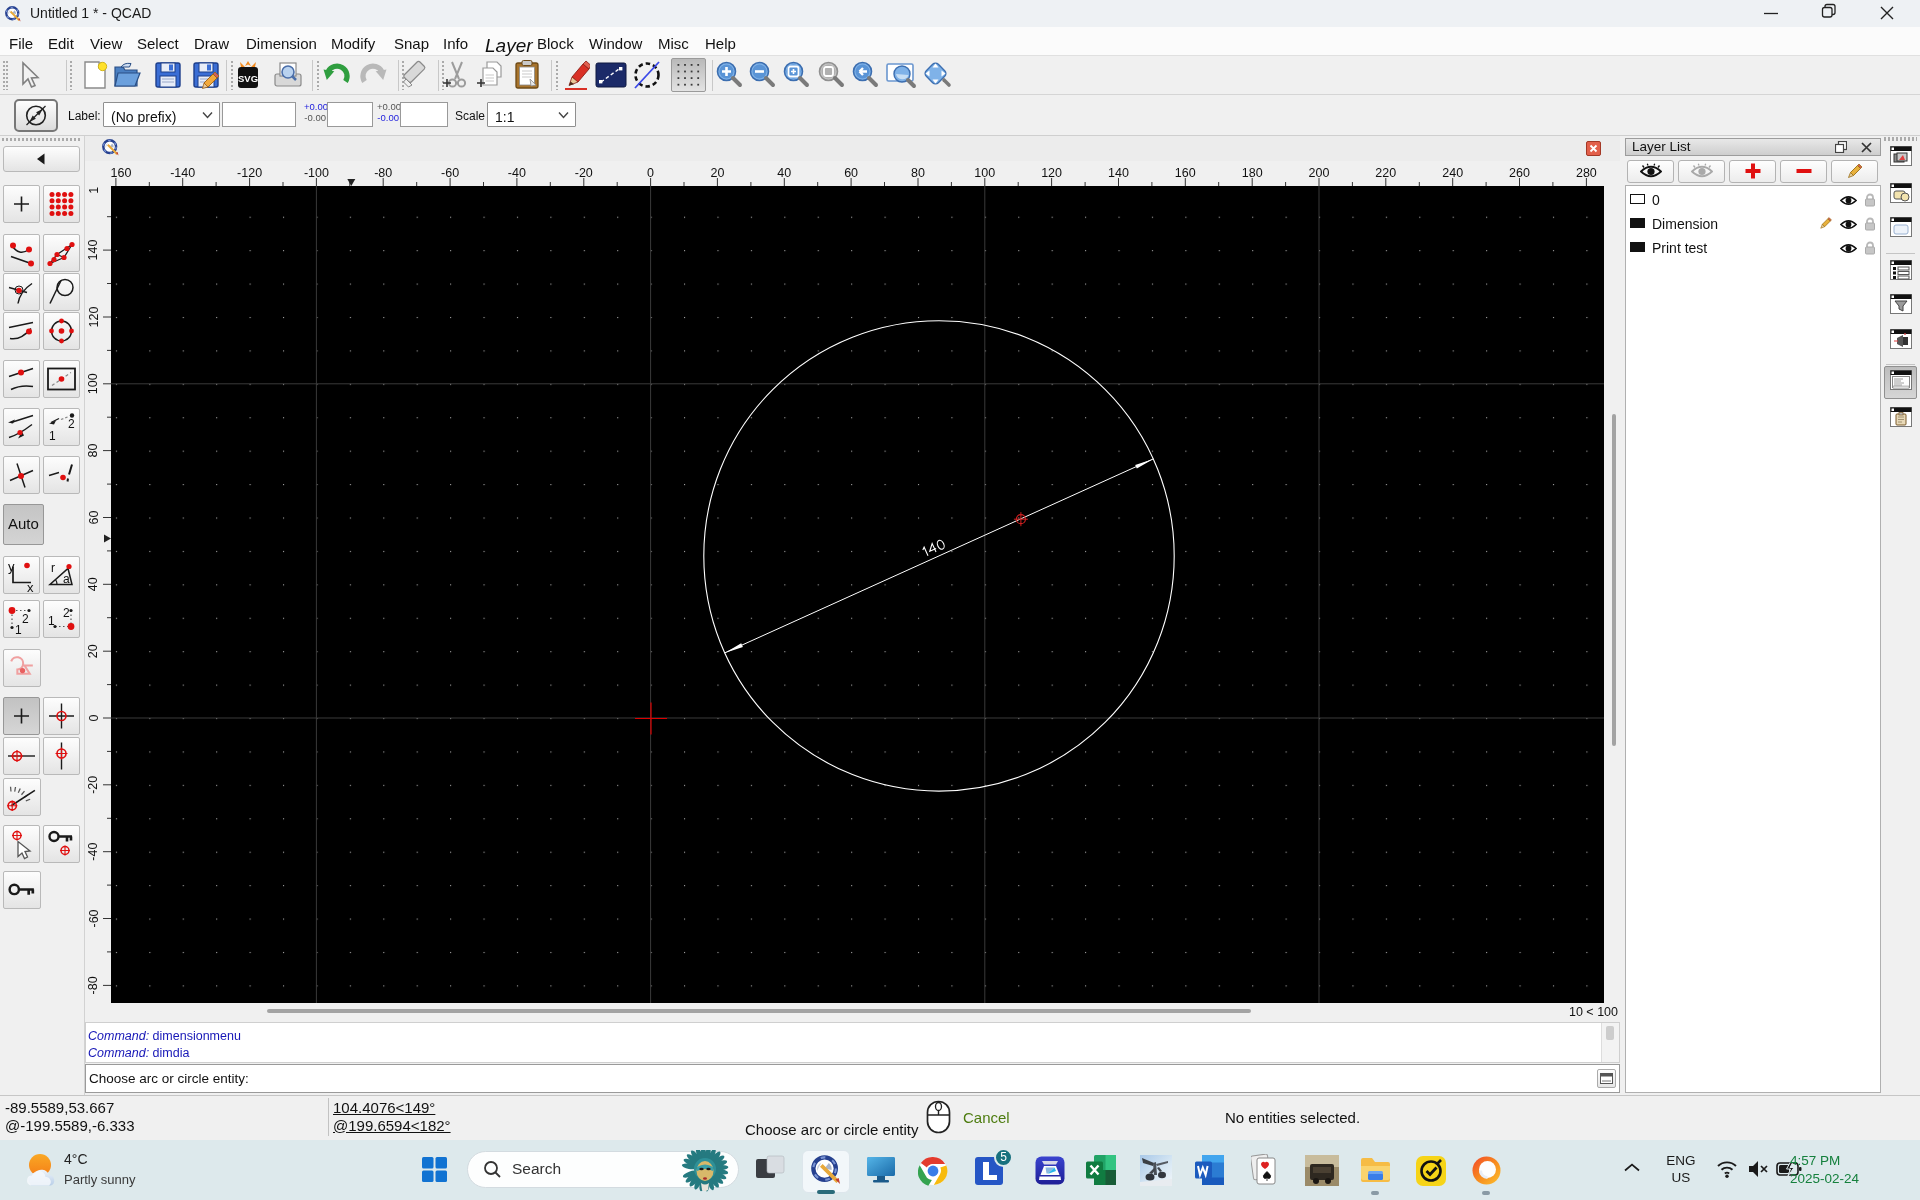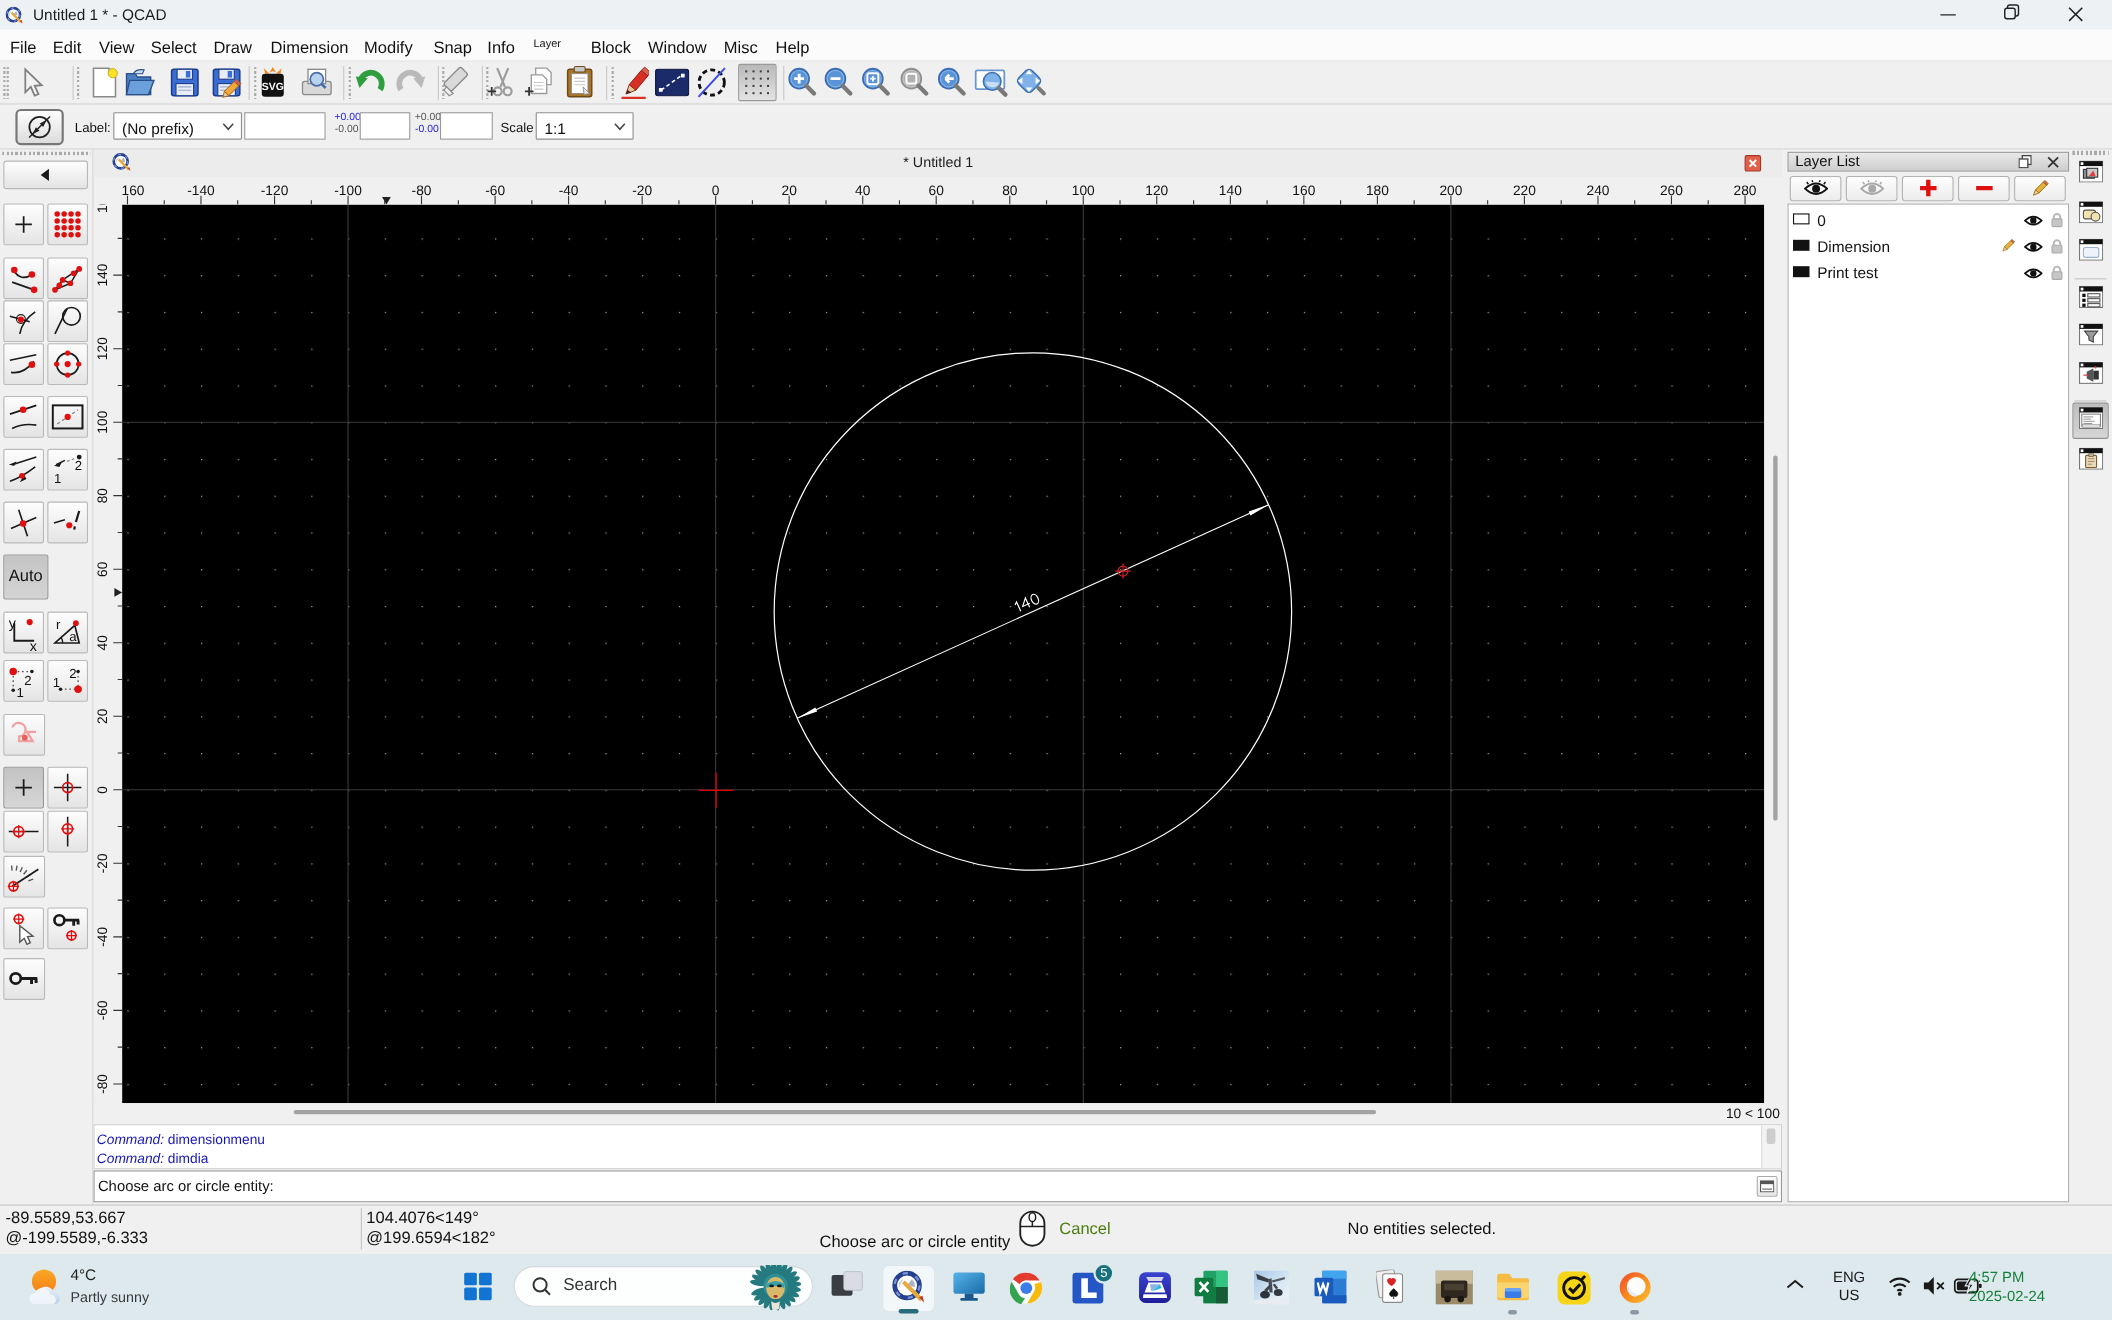--- a/index.html
+++ b/index.html
@@ -30,21 +30,21 @@
 <div class="abs" style="left:0;top:27px;width:1920px;height:29px;background:#fbfbfb;border-bottom:1px solid #e0e0e0;"></div>
 <div class="abs" style="left:9px;top:35px;font-size:15px;color:#111;">File</div>
 <div class="abs" style="left:48px;top:35px;font-size:15px;color:#111;">Edit</div>
 <div class="abs" style="left:90px;top:35px;font-size:15px;color:#111;">View</div>
 <div class="abs" style="left:137px;top:35px;font-size:15px;color:#111;">Select</div>
 <div class="abs" style="left:194px;top:35px;font-size:15px;color:#111;">Draw</div>
 <div class="abs" style="left:246px;top:35px;font-size:15px;color:#111;">Dimension</div>
 <div class="abs" style="left:331px;top:35px;font-size:15px;color:#111;">Modify</div>
 <div class="abs" style="left:394px;top:35px;font-size:15px;color:#111;">Snap</div>
 <div class="abs" style="left:443px;top:35px;font-size:15px;color:#111;">Info</div>
-<div class="abs" style="left:485px;top:35px;font-size:10px;color:#111;">Layer</div>
+<div class="abs" style="left:485px;top:35px;font-size:19px;color:#111;font-style:italic;">Layer</div>
 <div class="abs" style="left:537px;top:35px;font-size:15px;color:#111;">Block</div>
 <div class="abs" style="left:589px;top:35px;font-size:15px;color:#111;">Window</div>
 <div class="abs" style="left:658px;top:35px;font-size:15px;color:#111;">Misc</div>
 <div class="abs" style="left:705px;top:35px;font-size:15px;color:#111;">Help</div>
 <div class="abs" style="left:0;top:56px;width:1920px;height:39px;background:#f0f0f0;border-bottom:1px solid #d5d5d5;"></div>
 <div class="abs" style="left:3px;top:61px;width:2px;height:29px;background:repeating-linear-gradient(#aaa 0 2px,#f0f0f0 2px 4px);"></div>
 <div class="abs" style="left:70px;top:61px;width:2px;height:29px;background:repeating-linear-gradient(#aaa 0 2px,#f0f0f0 2px 4px);"></div>
 <div class="abs" style="left:66px;top:60px;width:1px;height:31px;background:#c8c8c8;"></div>
 <svg class="abs" style="left:16px;top:60px" width="26" height="30" viewBox="0 0 26 30">
 <path d="M7 3 L7 24 L12 19 L15.5 27 L19 25.5 L15.5 18 L22 17.5 Z" fill="#f2f2f2" stroke="#808080" stroke-width="1.6"></path>
@@ -445,21 +445,20 @@
     </svg>
 <div class="abs" style="left:85px;top:136px;width:1535px;height:25px;background:#ececec;"></div>
 <svg class="abs" style="left:102px;top:139px" width="17" height="17" viewBox="0 0 32 32">
 <circle cx="14.5" cy="14.5" r="12" fill="#ffffff" stroke="#26408f" stroke-width="4.6"></circle>
 <circle cx="14.5" cy="14.5" r="12" fill="none" stroke="#7a94d4" stroke-width="2.2" stroke-dasharray="5 8"></circle>
 <path d="M6.5 17 A8.5 8.5 0 0 1 11 8 Z" fill="#c9d0de"></path>
 <path d="M19 8.5 A8.5 8.5 0 0 1 22 16 L14.5 14.5 Z" fill="#aab4c9"></path>
 <path d="M11 11 L25 25 L28.5 28.5" stroke="#e8a93c" stroke-width="4" fill="none"></path>
 <path d="M26 26 L31 31 L29.5 24.5 Z" fill="#c23b2e"></path>
 </svg>
-<div class="abs" style="left:101px;top:140px;width:1504px;text-align:center;font-size:13px;color:#222;">* Untitled 1</div>
 <div class="abs" style="left:1586px;top:141px;width:15px;height:15px;background:#e25f4a;border:1px solid #a33826;border-radius:2px;"></div>
 <svg class="abs" style="left:1589px;top:144px" width="9" height="9" viewBox="0 0 9 9">
       <path d="M1.5 1.5 L7.5 7.5 M7.5 1.5 L1.5 7.5" stroke="#fff" stroke-width="1.8"></path>
     </svg>
 <svg class="abs" style="left:111px;top:161px" width="1493" height="25" viewBox="0 0 1493 25">
       <rect width="1493" height="25" fill="#f0f0f0"></rect>
       <line x1="4.9" y1="17" x2="4.9" y2="25" stroke="#333" stroke-width="1"></line>
       <text x="-0.5" y="16" font-size="12.5" fill="#111" text-anchor="start" font-family="Liberation Sans">160</text>
       <line x1="38.3" y1="21" x2="38.3" y2="25" stroke="#333" stroke-width="1"></line>
       <line x1="71.7" y1="17" x2="71.7" y2="25" stroke="#333" stroke-width="1"></line>
@@ -750,21 +749,21 @@
       <rect x="1.5" y="1.5" width="2.5" height="2.5" fill="#fff"></rect>
       <rect x="6" y="7" width="10" height="11" rx="1" fill="#e8d9b8" stroke="#7a5a2a"></rect>
       <rect x="9" y="5.5" width="4" height="2.5" fill="#bbb" stroke="#7a5a2a" stroke-width="0.7"></rect>
       <path d="M8 10 h6 M8 12.5 h6 M8 15 h4" stroke="#9a8a6a" stroke-width="0.9"></path>
     </svg>
 <div class="abs" style="left:1886px;top:253px;width:29px;height:1px;background:#c4c4c4;"></div>
 <div class="abs" style="left:1886px;top:364px;width:29px;height:1px;background:#c4c4c4;"></div>
 <div class="abs" style="left:0;top:1095px;width:1920px;height:45px;background:#f0f0f0;border-top:1px solid #c6c6c6;"></div>
 <div class="abs" style="left:5px;top:1099px;font-size:15px;color:#111;line-height:17.5px;">-89.5589,53.667<br>@-199.5589,-6.333</div>
 <div class="abs" style="left:328px;top:1098px;width:1px;height:38px;background:#c2c2c2;"></div>
-<div class="abs" style="left:333px;top:1099px;font-size:15px;color:#111;line-height:17.5px;">104.4076&lt;149°<br>@199.6594&lt;182°</div>
+<div class="abs" style="left:333px;top:1099px;font-size:15px;color:#111;line-height:17.5px;text-decoration:underline;">104.4076&lt;149°<br>@199.6594&lt;182°</div>
 <div class="abs" style="left:745px;top:1109px;font-size:15px;color:#111;margin-top:12px;">Choose arc or circle entity</div>
 <svg class="abs" style="left:926px;top:1100px" width="25" height="34" viewBox="0 0 25 34">
 <rect x="1.5" y="1.5" width="22" height="31" rx="11" fill="#fff" stroke="#222" stroke-width="1.7"></rect>
 <path d="M12.5 2 v13 M1.5 15 h22" stroke="#222" stroke-width="1.4"></path>
 <ellipse cx="12.5" cy="6.5" rx="3" ry="4" fill="#fff" stroke="#222" stroke-width="1.3"></ellipse>
 </svg>
 <div class="abs" style="left:963px;top:1109px;font-size:15px;color:#4d7c0f;">Cancel</div>
 <div class="abs" style="left:1225px;top:1109px;font-size:15px;color:#111;">No entities selected.</div>
 <div class="abs" style="left:0;top:1140px;width:1920px;height:60px;background:#dde9ec;"></div>
 <svg class="abs" style="left:24px;top:1152px" width="34" height="38" viewBox="0 0 34 38">

